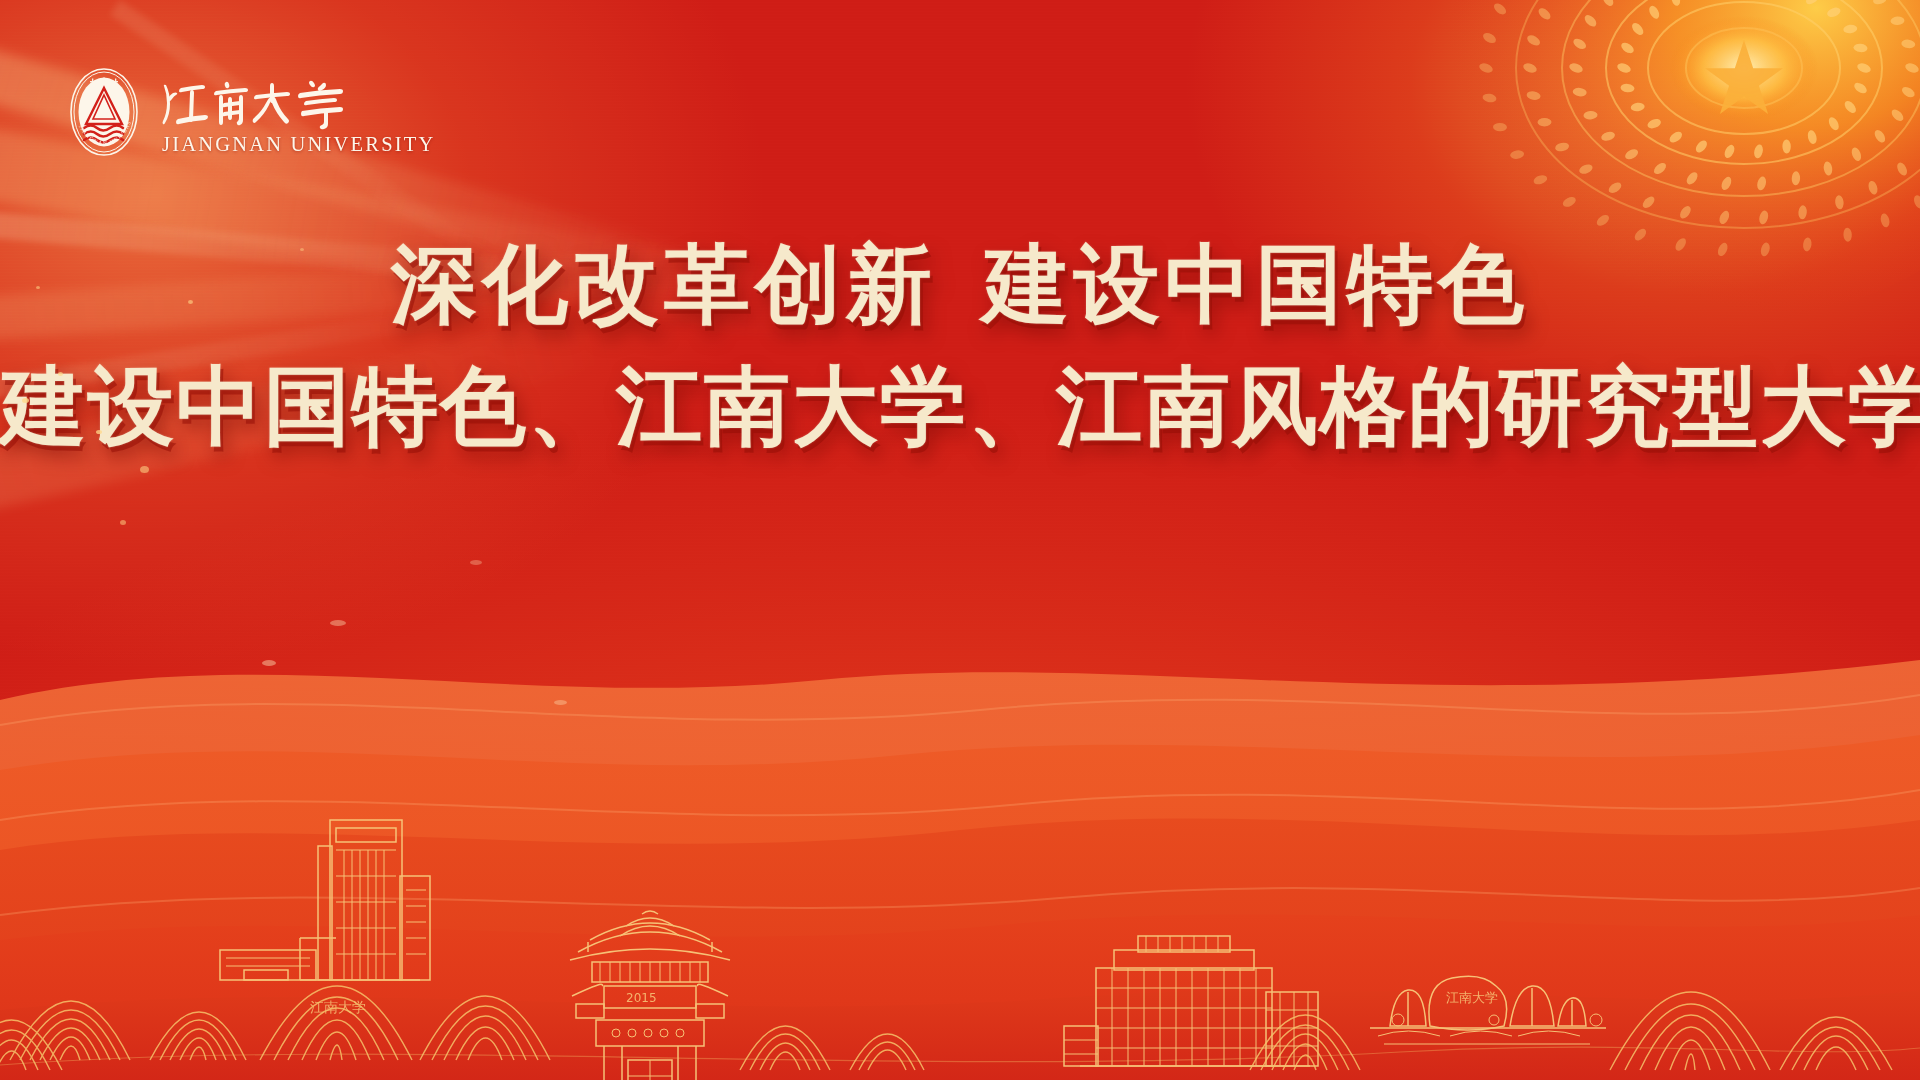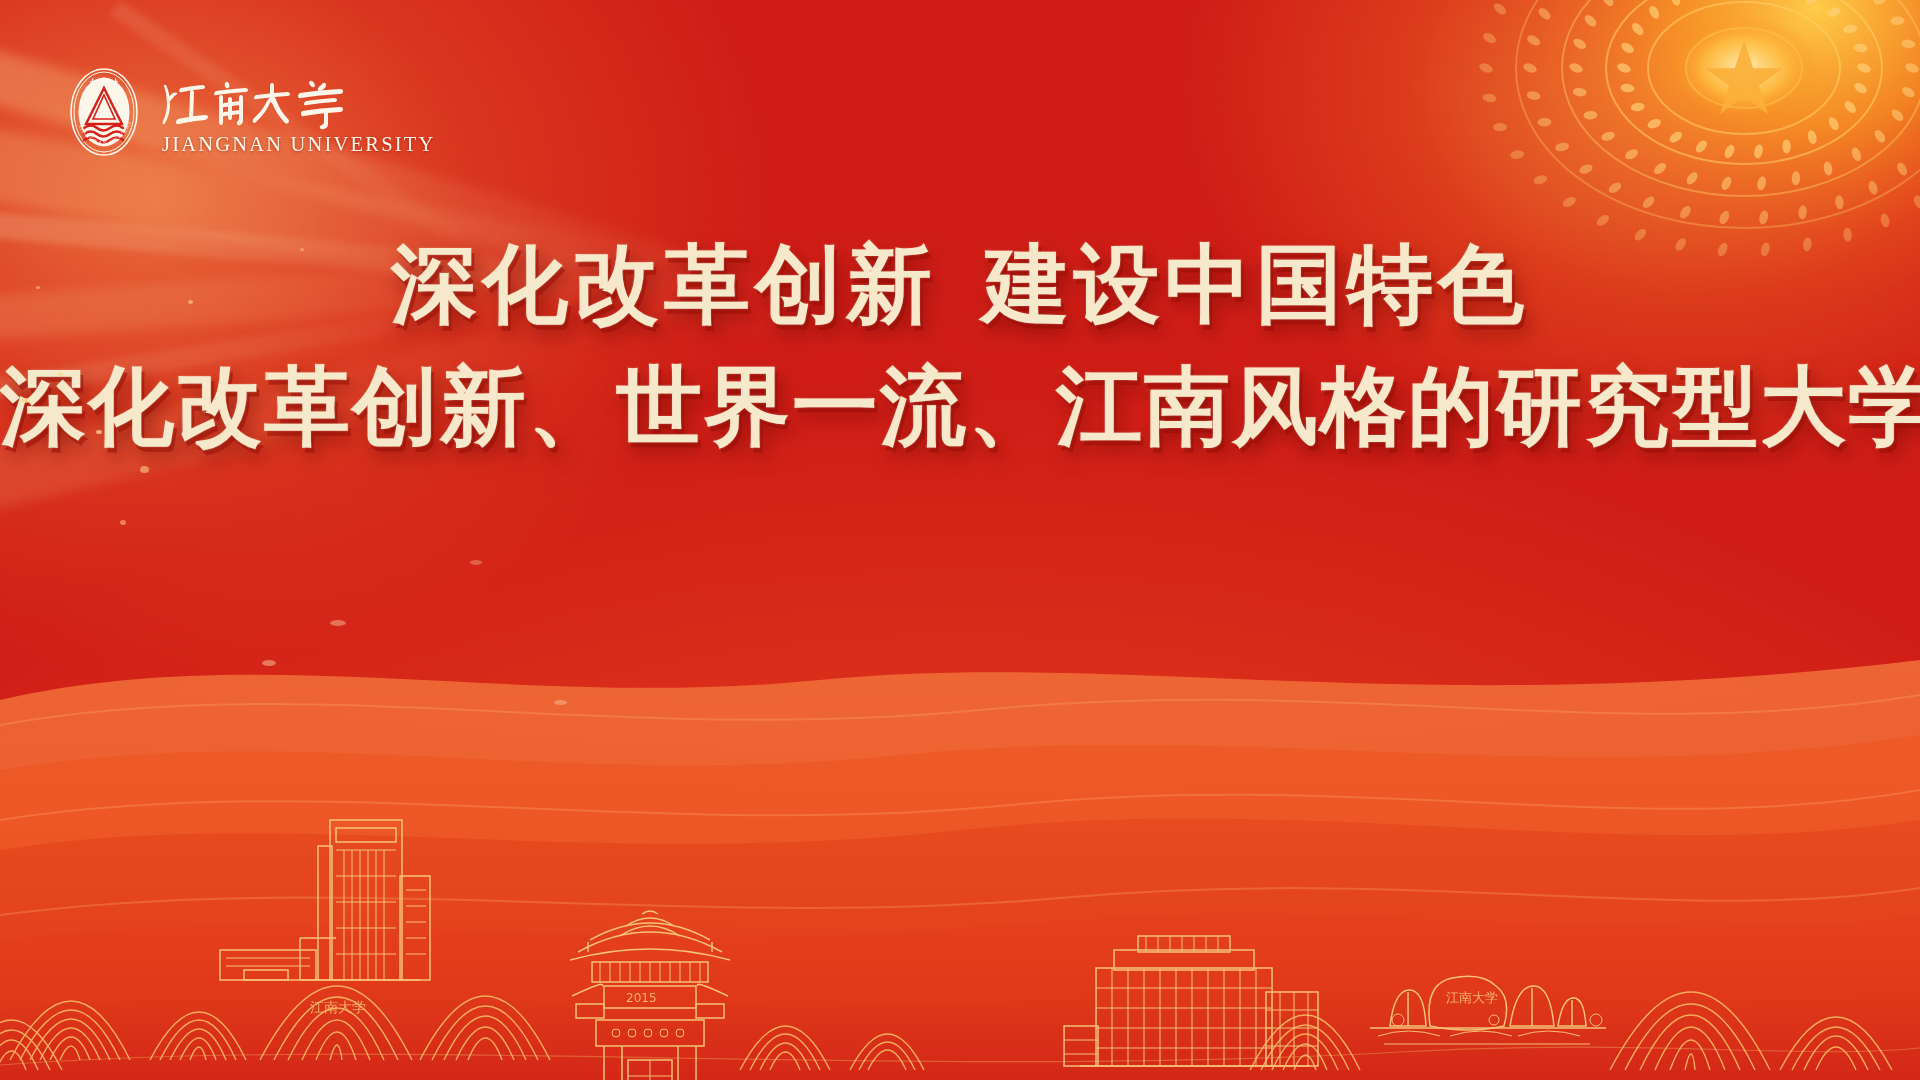--- a/index.html
+++ b/index.html
@@ -309,21 +309,21 @@
         </g>
       </svg>
       <div class="en">JIANGNAN UNIVERSITY</div>
     </div>
   </div>
 
   <div id="headline">
     <div class="line l1">
       <span>深化改革创新</span><span class="gap"></span><span>建设中国特色</span>
     </div>
-    <div class="line l2">深化改革创新、世界一流、江南风格的研究型大学</div>
+    <div class="line l2">建设中国特色、江南大学、江南风格的研究型大学</div>
   </div>
 
   <svg id="scene" viewBox="0 0 1920 560" preserveAspectRatio="none">
     <defs>
       <linearGradient id="w1" x1="0" y1="0" x2="0" y2="1">
         <stop offset="0%" stop-color="#f2703a"></stop>
           <stop offset="100%" stop-color="#ef5e28"></stop>
       </linearGradient>
       <linearGradient id="w2" x1="0" y1="0" x2="0" y2="1">
         <stop offset="0%" stop-color="#ee5a26"></stop>

